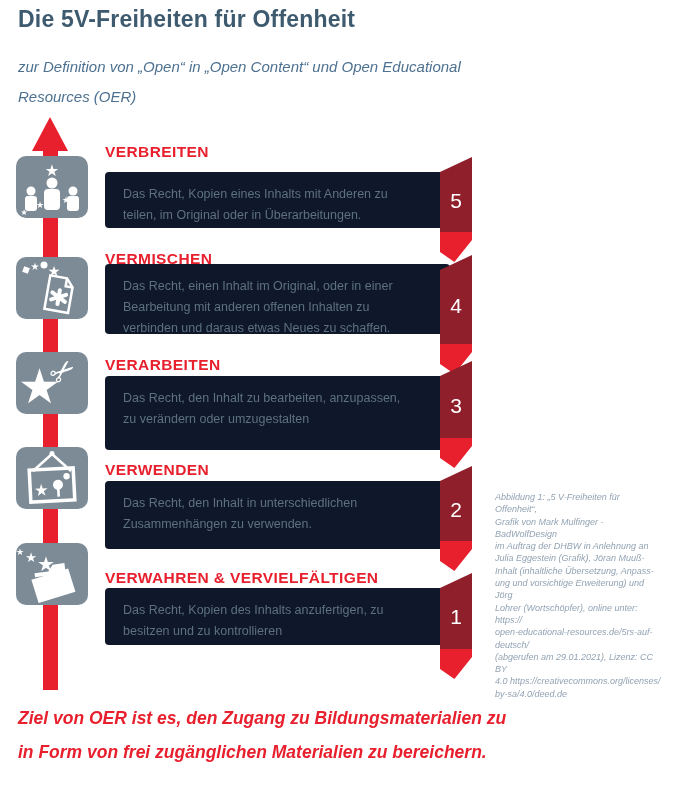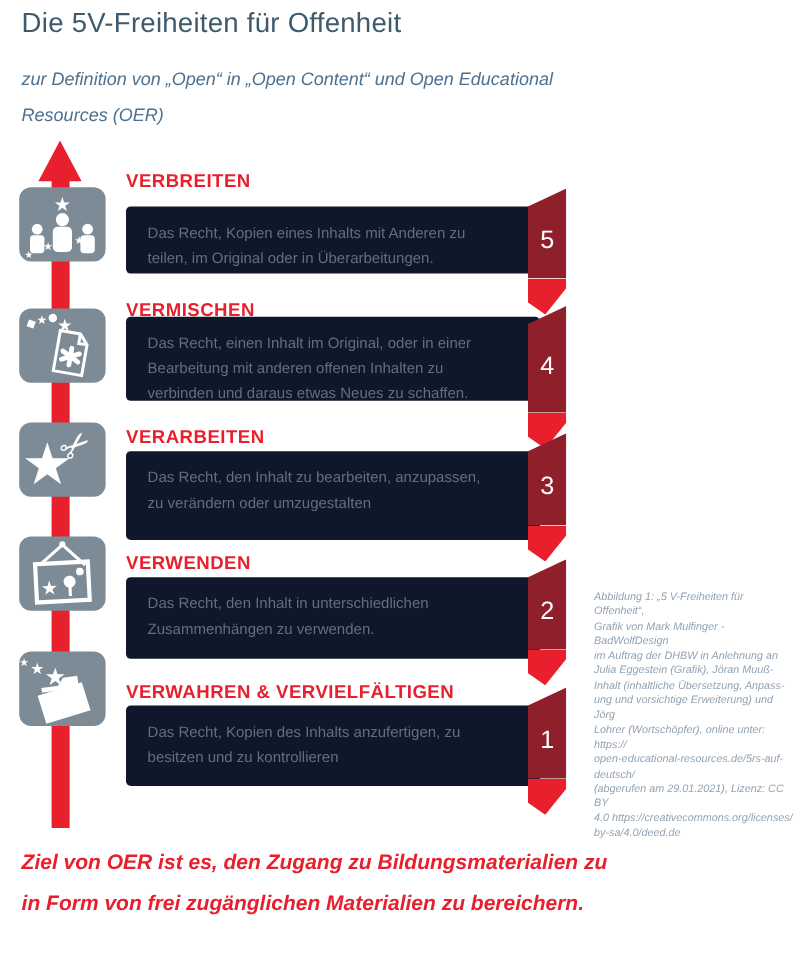--- a/index.html
+++ b/index.html
@@ -2,21 +2,21 @@
 <html><head>
 <meta charset="utf-8">
 <style>
   html,body{margin:0;padding:0;background:#ffffff;}
   #stage{
     position:relative;width:673px;height:798px;overflow:hidden;
     font-family:"Liberation Sans","DejaVu Sans",sans-serif;background:#ffffff;
   }
   .abs{position:absolute;}
   
-  .title{left:18px;top:6px;font-size:23px;font-weight:normal;color:#3d5a6e;letter-spacing:.2px;}
+  .title{left:18px;top:6px;font-size:23px;font-weight:bold;color:#3d5a6e;letter-spacing:.2px;}
   .subtitle{left:18px;font-size:15px;font-style:italic;color:#4d7190;}
   
   .arrow-band{left:43px;top:148px;width:15px;height:542px;background:#e8202e;}
   .arrow-head{left:32px;top:117px;width:0;height:0;border-left:18px solid transparent;
     border-right:18px solid transparent;border-bottom:34px solid #e8202e;}
   
   .tile{left:16px;width:72px;height:62px;background:#7d8b96;border-radius:10px;z-index:3;}
   .tile svg{overflow:visible;display:block;}
   
   .heading{left:105px;font-size:15.5px;font-weight:bold;color:#e8202e;letter-spacing:.4px;z-index:2;}
@@ -141,21 +141,21 @@
       <g transform="rotate(-8 36 40)">
         <path d="M20 28 h14 l5 -6 h12 v10 h-31 z" fill="#fff"></path>
         <path d="M16 34 L54 28 L58 52 L20 58 Z" fill="#fff"></path>
       </g>
       <text x="30" y="28" font-size="20" fill="#fff" text-anchor="middle">★</text>
       <text x="15" y="19" font-size="13" fill="#fff" text-anchor="middle">★</text>
       <text x="4" y="12" font-size="9" fill="#fff" text-anchor="middle">★</text>
     </svg>
   </div>
   <div class="abs heading" style="top:569px">VERWAHREN &amp; VERVIELFÄLTIGEN</div>
-  <div class="abs textbox" style="top:588px;height:67px">
+  <div class="abs textbox" style="top:588px;height:57px">
     <div class="boxtext">Das Recht, Kopien des Inhalts anzufertigen, zu besitzen und zu kontrollieren</div>
   </div>
   <div class="abs ribbon-maroon" style="top:573px;height:76px">
     <span>1</span>
   </div>
   <div class="abs ribbon-tail" style="top:649px"></div>
 
   <div class="abs caption">
     <div>Abbildung 1: „5 V-Freiheiten für Offenheit“,</div>
     <div>Grafik von Mark Mulfinger - BadWolfDesign</div>

